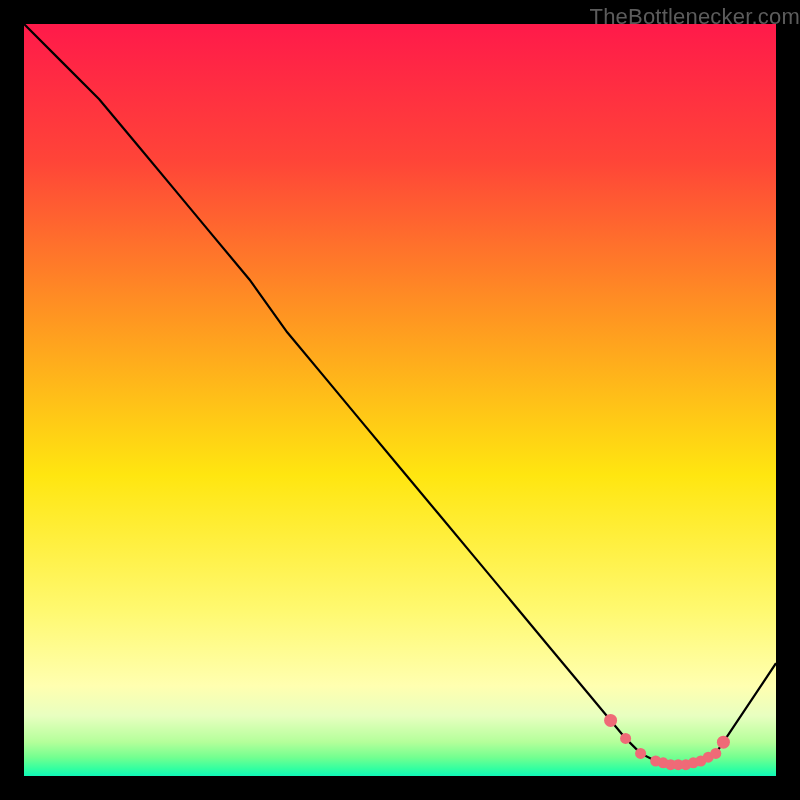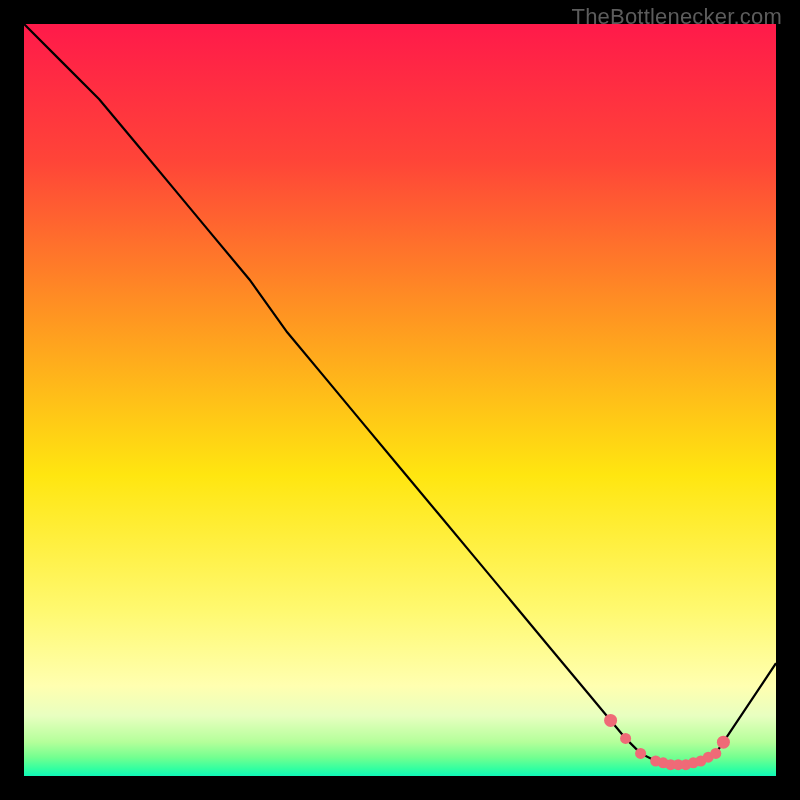--- a/index.html
+++ b/index.html
@@ -19,21 +19,21 @@
     background: #000;
   }
   .plot {
     display: block;
     width: 752px;
     height: 752px;
   }
   .watermark {
     position: absolute;
     top: 4px;
-    right: 18px;
+    right: 0;
     font-family: Arial, Helvetica, sans-serif;
     font-size: 22px;
     color: #5c5c5c;
     letter-spacing: 0.2px;
   }
 </style>
 </head>
 <body>
 
 <div class="frame">

